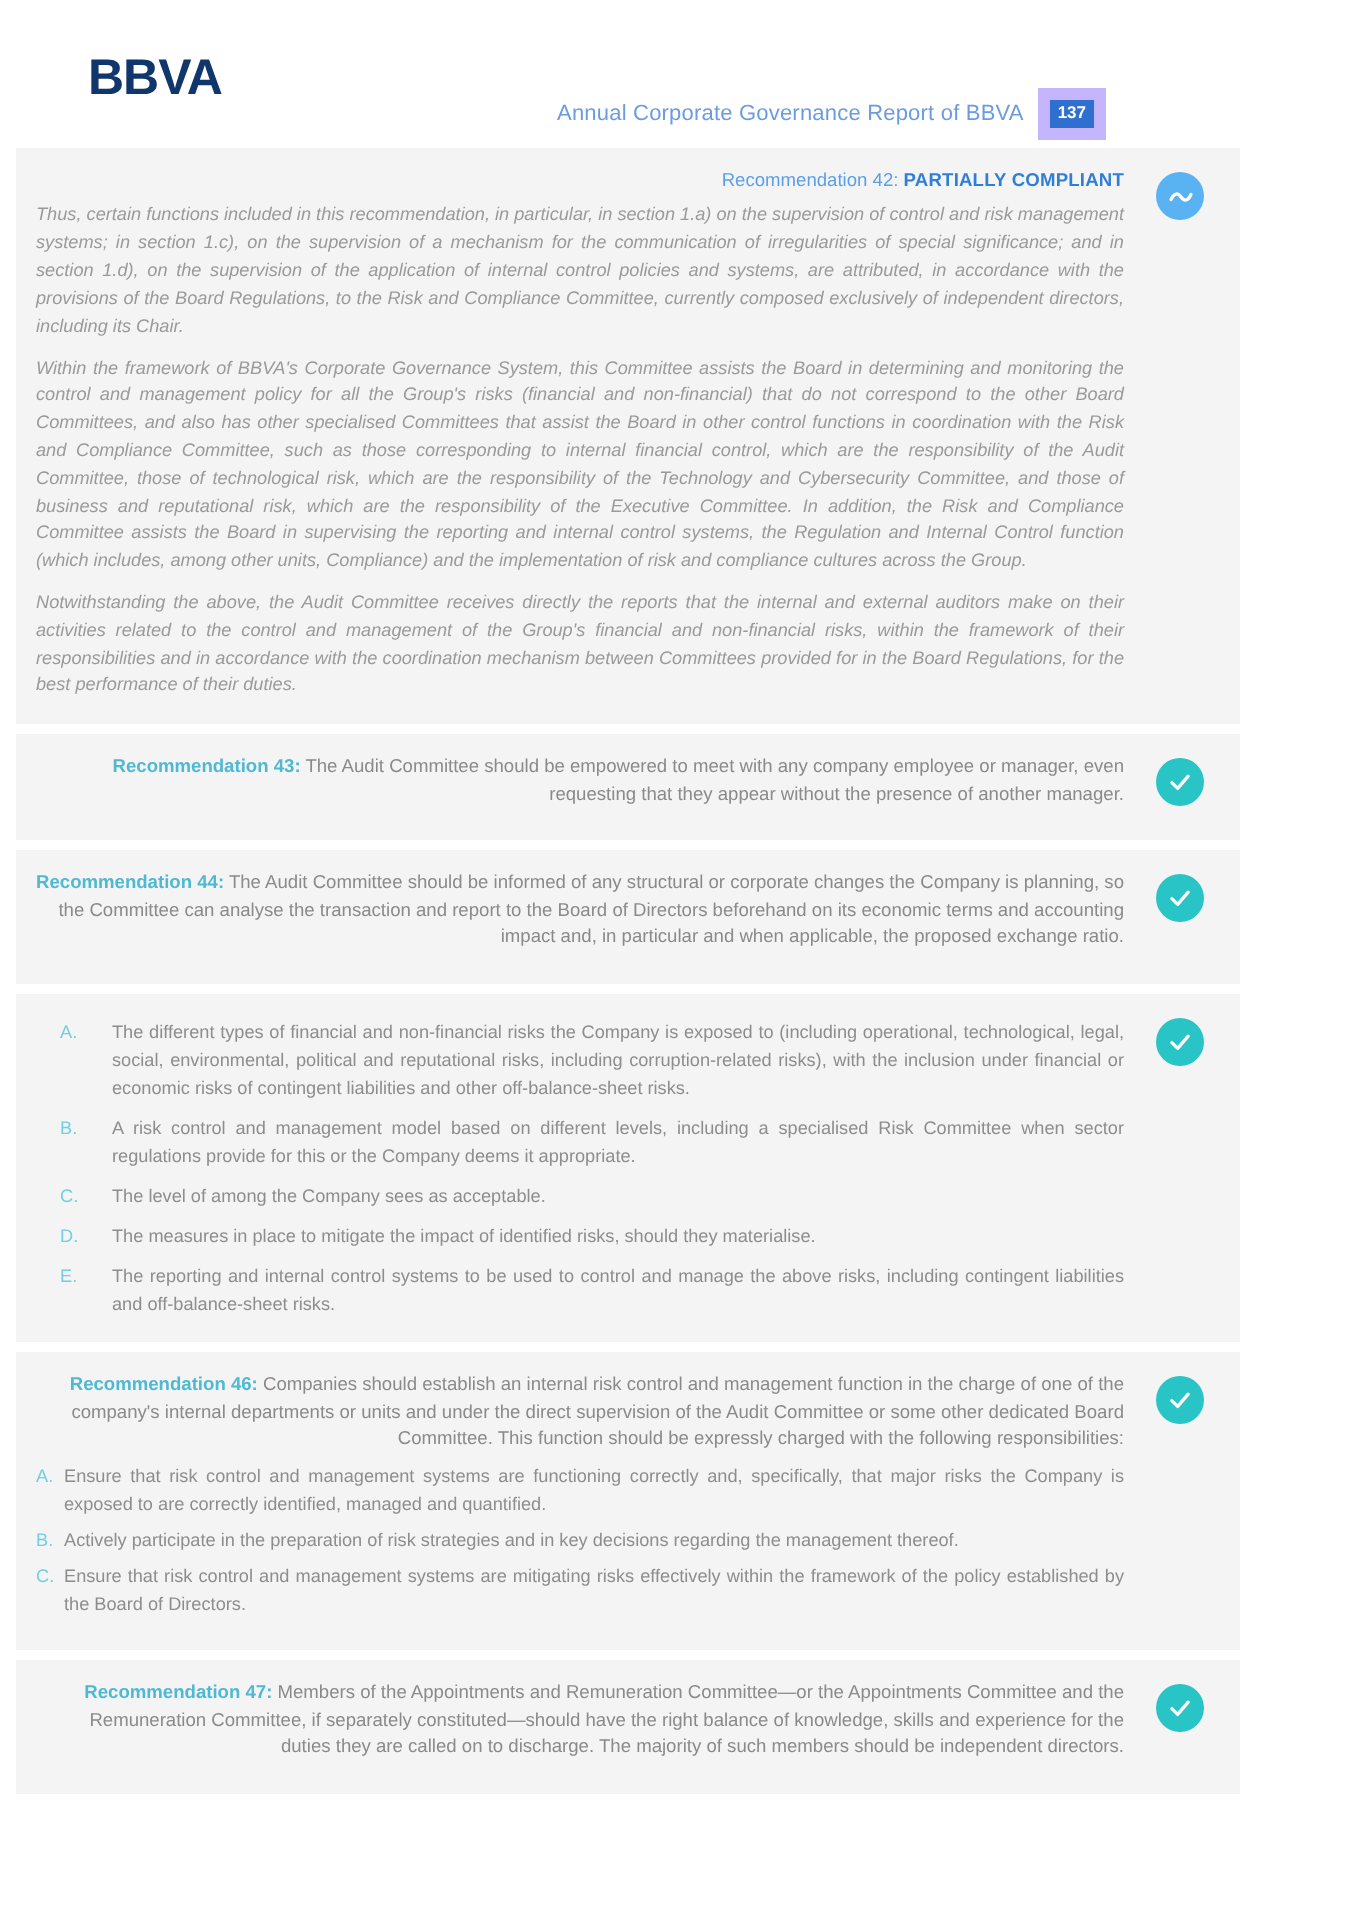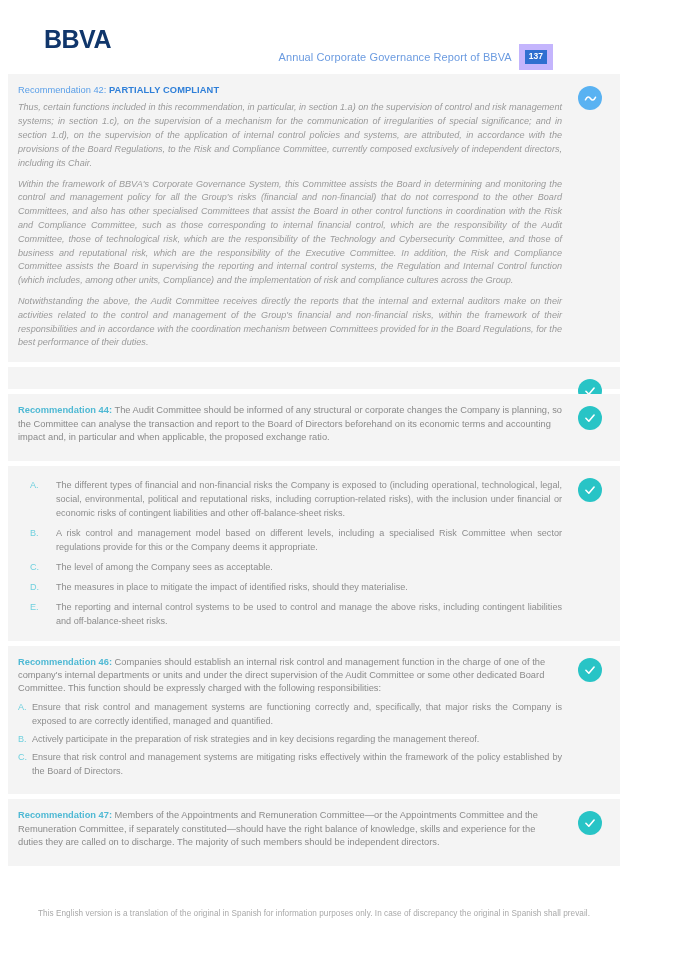--- a/index.html
+++ b/index.html
@@ -63,20 +63,21 @@
   .rec {
     position: relative;
     background: #f4f4f4;
     margin-bottom: 5px;
     padding: 10px 58px 12px 10px;
   }
   .rec-head {
     font-size: 9.3px;
     line-height: 1.45;
     margin-bottom: 4px;
+    text-align: right;
   }
   .rec-label {
     color: #4fb9d4;
     font-weight: bold;
   }
   .rec-label.blue {
     color: #5a9fe8;
     font-weight: normal;
   }
   .rec-status {
@@ -178,20 +179,23 @@
       <p class="body">Within the framework of BBVA's Corporate Governance System, this Committee assists the Board in determining and monitoring the control and management policy for all the Group's risks (financial and non-financial) that do not correspond to the other Board Committees, and also has other specialised Committees that assist the Board in other control functions in coordination with the Risk and Compliance Committee, such as those corresponding to internal financial control, which are the responsibility of the Audit Committee, those of technological risk, which are the responsibility of the Technology and Cybersecurity Committee, and those of business and reputational risk, which are the responsibility of the Executive Committee. In addition, the Risk and Compliance Committee assists the Board in supervising the reporting and internal control systems, the Regulation and Internal Control function (which includes, among other units, Compliance) and the implementation of risk and compliance cultures across the Group.</p>
       <p class="body">Notwithstanding the above, the Audit Committee receives directly the reports that the internal and external auditors make on their activities related to the control and management of the Group's financial and non-financial risks, within the framework of their responsibilities and in accordance with the coordination mechanism between Committees provided for in the Board Regulations, for the best performance of their duties.</p>
     </div>
 
     <div class="rec">
       <div class="marker check">
         <svg width="14" height="14" viewBox="0 0 24 24" aria-hidden="true">
           <path d="M5 12.5 L10 17.5 L19 7" fill="none" stroke="#ffffff" stroke-width="2.8" stroke-linecap="round" stroke-linejoin="round"></path>
         </svg>
       </div>
+      <div class="rec-head">
+        <span class="rec-label">Recommendation 43:</span><span class="rec-inline"> The Audit Committee should be empowered to meet with any company employee or manager, even requesting that they appear without the presence of another manager.</span>
+      </div>
     </div>
 
     <div class="rec">
       <div class="marker check">
         <svg width="14" height="14" viewBox="0 0 24 24" aria-hidden="true">
           <path d="M5 12.5 L10 17.5 L19 7" fill="none" stroke="#ffffff" stroke-width="2.8" stroke-linecap="round" stroke-linejoin="round"></path>
         </svg>
       </div>
       <div class="rec-head">
         <span class="rec-label">Recommendation 44:</span><span class="rec-inline"> The Audit Committee should be informed of any structural or corporate changes the Company is planning, so the Committee can analyse the transaction and report to the Board of Directors beforehand on its economic terms and accounting impact and, in particular and when applicable, the proposed exchange ratio.</span>
@@ -259,15 +263,14 @@
           <path d="M5 12.5 L10 17.5 L19 7" fill="none" stroke="#ffffff" stroke-width="2.8" stroke-linecap="round" stroke-linejoin="round"></path>
         </svg>
       </div>
       <div class="rec-head">
         <span class="rec-label">Recommendation 47:</span><span class="rec-inline"> Members of the Appointments and Remuneration Committee—or the Appointments Committee and the Remuneration Committee, if separately constituted—should have the right balance of knowledge, skills and experience for the duties they are called on to discharge. The majority of such members should be independent directors.</span>
       </div>
     </div>
 
   </div>
 
-  <div class="footer">This English version is a translation of the original in Spanish for information purposes only. In case of discrepancy the original in Spanish shall prevail.</div>
 
 </div>
 
 </body></html>

